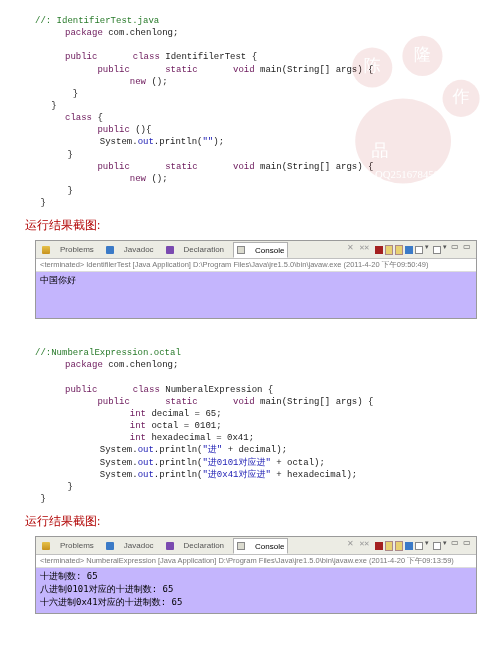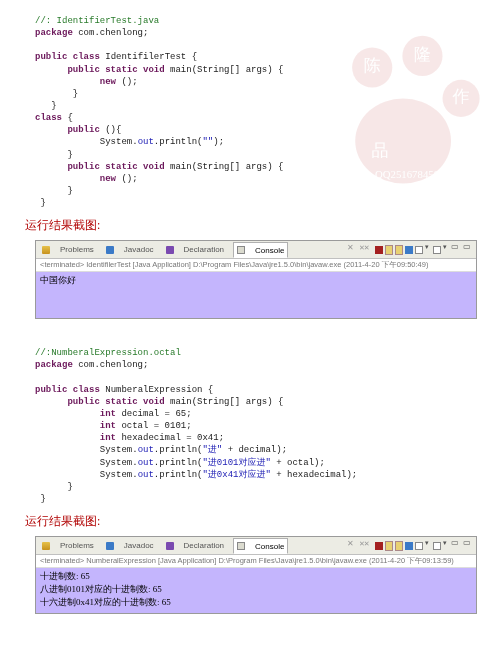--- a/index.html
+++ b/index.html
@@ -30,21 +30,21 @@
     margin: 8px 0 6px 0;
   }
   pre.code {
     font-family: "Courier New", monospace;
     font-size: 9px;
     line-height: 1.35;
     margin: 0 0 4px 10px;
     white-space: pre;
     color: #222;
   }
-  .kw  { color: #6b175a; font-weight: bold; }
+  .kw  { color: #6b175a; font-weight: normal; margin-left: 30px; }
   .cmt { color: #287a2a; }
   .str { color: #2121b5; }
   .out { color: #2121b5; }
 
   .console-wrap {
     margin: 6px 0 10px 10px;
     width: 440px;
     border: 1px solid #9a9a9a;
     background: #efefef;
     font-family: "Tahoma", "SimSun", sans-serif;
@@ -112,21 +112,21 @@
   }
   .console-body {
     background: #c4b5fd;
     min-height: 40px;
     padding: 2px 4px 4px 4px;
     font-family: "SimSun", monospace;
     font-size: 9px;
     color: #000;
     white-space: pre-wrap;
   }
-  .console-body.small { min-height: 34px; font-family: Liberation Serif, serif; }
+  .console-body.small { min-height: 34px; }
 
   .watermark {
     position: absolute;
     top: 25px;
     right: 15px;
     width: 160px;
     height: 170px;
     opacity: 0.10;
     pointer-events: none;
   }

